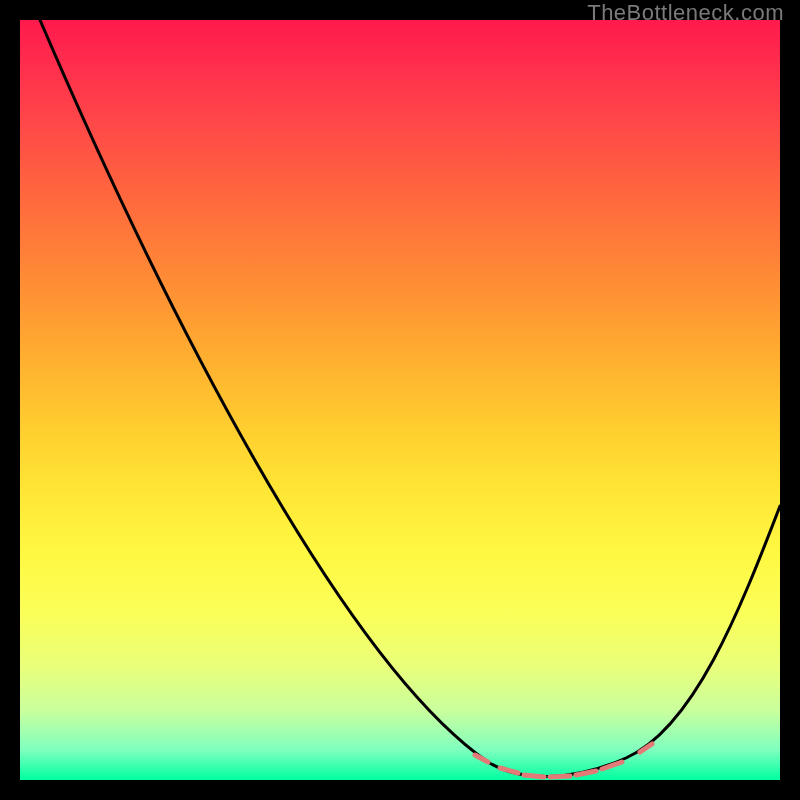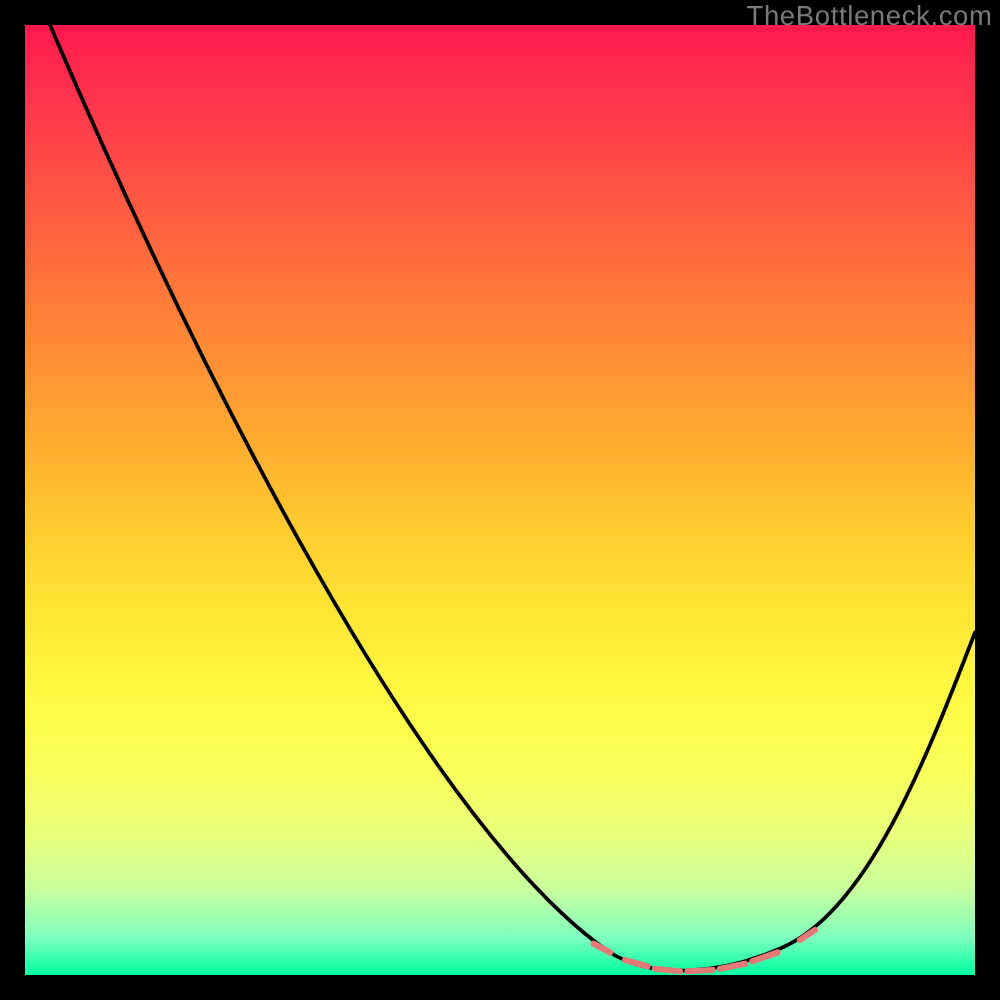--- a/index.html
+++ b/index.html
@@ -40,21 +40,21 @@
       #fbff58 78%,
       #eaff7a 85%,
       #c8ff9e 91%,
       #80ffbf 96%,
       #00ffa0 100%
     );
   }
   .credit {
     position: absolute;
     top: 0px;
-    right: 6px;
+    right: 16px;
     color: #7a7a7a;
     font-size: 22px;
     font-weight: 500;
     letter-spacing: 0.5px;
   }
   svg.curve-layer {
     position: absolute;
     left: 0;
     top: 0;
     width: 760px;

